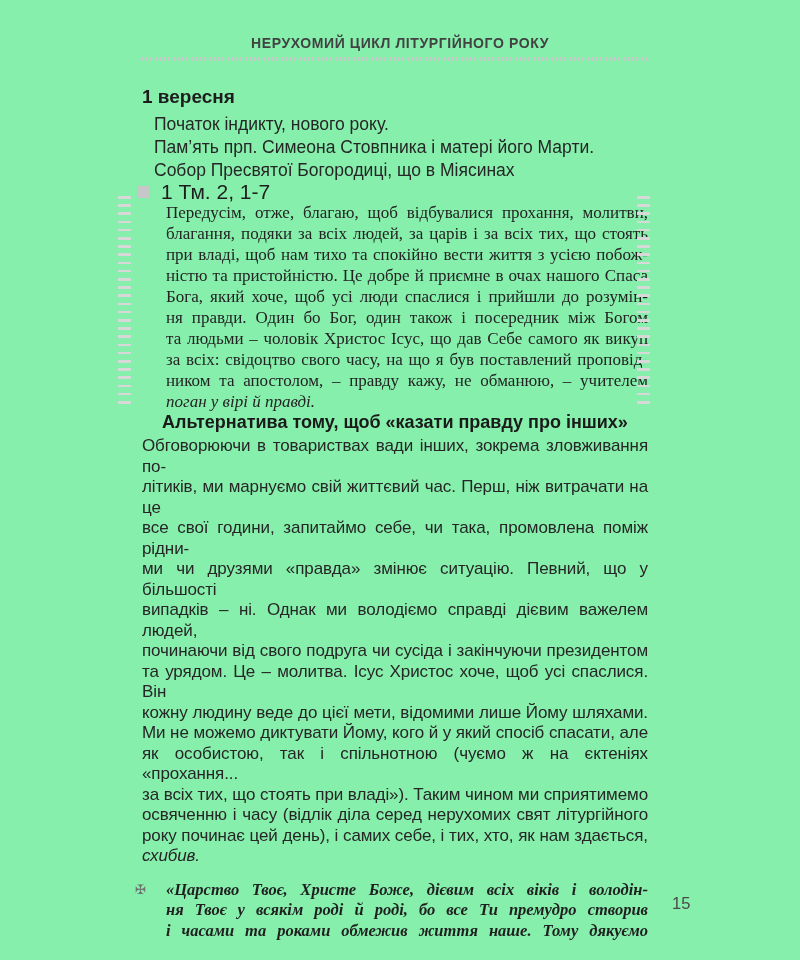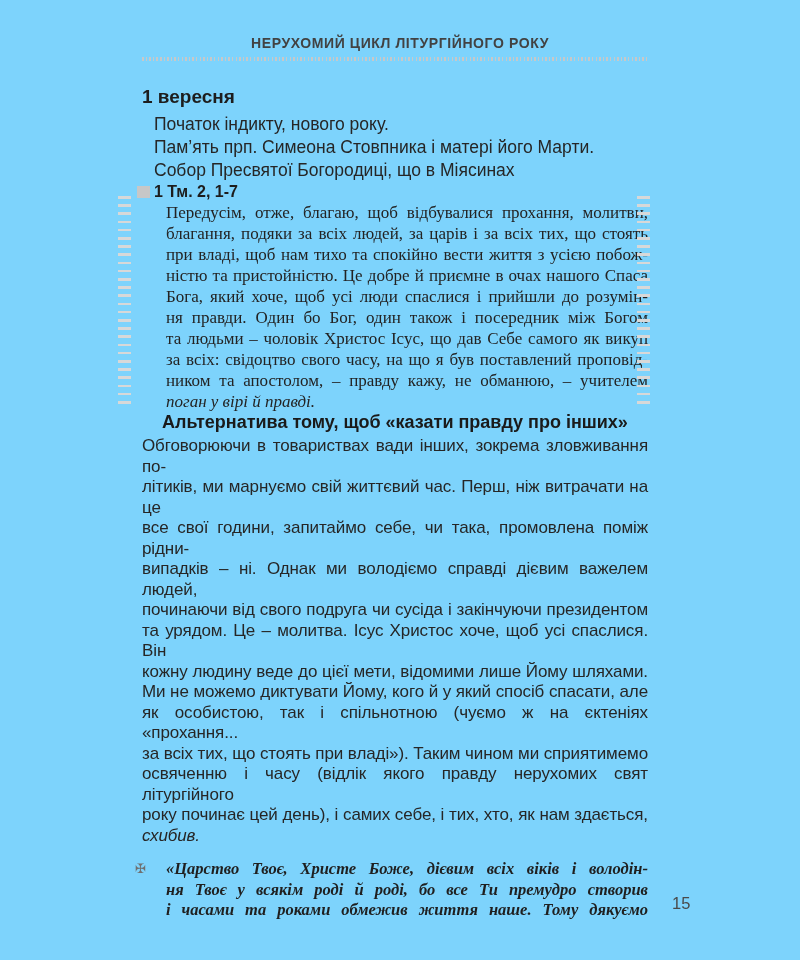--- a/index.html
+++ b/index.html
@@ -1,20 +1,20 @@
 <!DOCTYPE html>
 <html lang="uk"><head>
 <meta charset="utf-8">
 <style>
   html,body{margin:0;padding:0;}
   body{background:#ffffff;}
   .page{
     position:relative;
     width:800px;height:960px;
-    background:#7dd3fc;
+    background:#86efac;
     overflow:hidden;
     font-family:"Liberation Sans",sans-serif;
     color:#232323;
   }
   
   .running-header{
     margin-top:34px;
     line-height:18px;
     text-align:center;
     font-size:14px;
@@ -48,23 +48,23 @@
     line-height:20px;
     height:20px;
   }
   .square-bullet{
     position:absolute;
     left:-5px;top:4px;
     width:13px;height:12px;
     background:#c7c7c7;
   }
   .reading-ref{
-    margin-left:12px;
-    font-size:16px;
-    font-weight:bold;
+    margin-left:19px;
+    font-size:21px;
+    font-weight:normal;
     color:#1d1d1d;
   }
   .scripture{
     margin-left:24px;
     font-family:"Liberation Serif",serif;
     font-size:17px;
     line-height:21px;
     color:#232323;
   }
   .section-heading{
@@ -162,28 +162,29 @@
         <div class="jline">ником та апостолом, – правду кажу, не обманюю, – учителем</div>
         <div class="jline last">поган у вірі й правді.</div>
       </div>
 
     <h2 class="section-heading">Альтернатива тому, щоб «казати правду про інших»</h2>
 
     <div class="commentary">
         <div class="jline">Обговорюючи в товариствах вади інших, зокрема зловживання по-</div>
         <div class="jline">літиків, ми марнуємо свій життєвий час. Перш, ніж витрачати на це</div>
         <div class="jline">все свої години, запитаймо себе, чи така, промовлена поміж рідни-</div>
+        <div class="jline">ми чи друзями «правда» змінює ситуацію. Певний, що у більшості</div>
         <div class="jline">випадків – ні. Однак ми володіємо справді дієвим важелем людей,</div>
         <div class="jline">починаючи від свого подруга чи сусіда і закінчуючи президентом</div>
         <div class="jline">та урядом. Це – молитва. Ісус Христос хоче, щоб усі спаслися. Він</div>
         <div class="jline">кожну людину веде до цієї мети, відомими лише Йому шляхами.</div>
         <div class="jline">Ми не можемо диктувати Йому, кого й у який спосіб спасати, але</div>
         <div class="jline">як особистою, так і спільнотною (чуємо ж на єктеніях «прохання...</div>
         <div class="jline">за всіх тих, що стоять при владі»). Таким чином ми сприятимемо</div>
-        <div class="jline">освяченню і часу (відлік якого правду нерухомих свят літургійного</div>
+        <div class="jline">освяченню і часу (відлік діла серед нерухомих свят літургійного</div>
         <div class="jline">року починає цей день), і самих себе, і тих, хто, як нам здається,</div>
         <div class="jline last">схибив.</div>
       </div>
 
     <div class="quote-block">
       <span class="cross-icon">✠</span>
       <div class="quote-text">
           <div class="jline">«Царство Твоє, Христе Боже, дієвим всіх віків і володін-</div>
           <div class="jline">ня Твоє у всякім роді й роді, бо все Ти премудро створив</div>
           <div class="jline">і часами та роками обмежив життя наше. Тому дякуємо</div>

